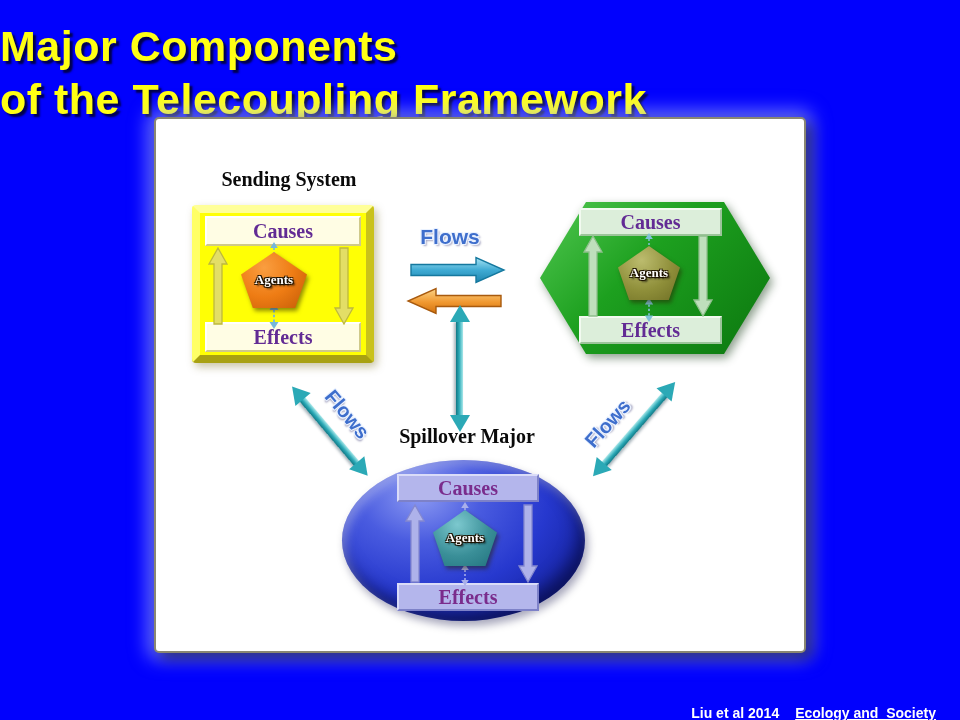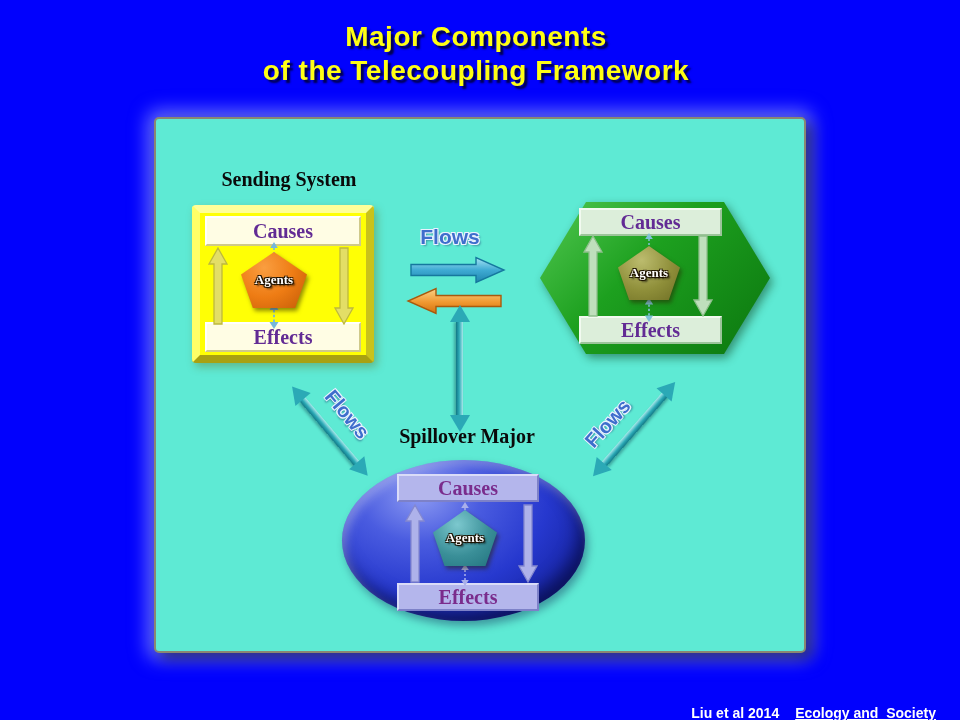--- a/index.html
+++ b/index.html
@@ -1,24 +1,24 @@
 <!DOCTYPE html>
 <html><head>
 <meta charset="utf-8">
 <style>
   * { margin:0; padding:0; box-sizing:border-box; }
   html,body { width:960px; height:720px; overflow:hidden; }
   body { background:#0101FD; font-family:"Liberation Sans", sans-serif; position:relative; }
 
-  .title { position:absolute; top:20px; left:0; width:952px; text-align:center;
-           color:#FFFF14; font-weight:bold; font-size:28px; line-height:1.23;
+  .title { position:absolute; top:20px; left:0; width:952px; text-align:left;
+           color:#FFFF14; font-weight:bold; font-size:43px; line-height:1.23;
            text-shadow:3px 3px 2px rgba(0,0,45,0.85); letter-spacing:0.5px; }
 
   .panel { position:absolute; left:154px; top:117px; width:652px; height:536px;
-           background:#5eead4; border:2px solid #8a8772; border-radius:5px;
+           background:#ffffff; border:2px solid #8a8772; border-radius:5px;
            box-shadow:6px 6px 14px rgba(0,0,0,0.5), 0 0 18px 7px rgba(185,200,255,0.55); }
 
   .sys-label { position:absolute; width:220px; text-align:center;
                font-family:"Liberation Serif", serif; font-weight:bold;
                font-size:20px; color:#0a0a0a; }
   .sending-label  { left:23px;  top:49px;  }
   .receiving-label{ left:381px; top:42px;  }
   .spillover-label{ left:201px; top:306px; }
 
   

